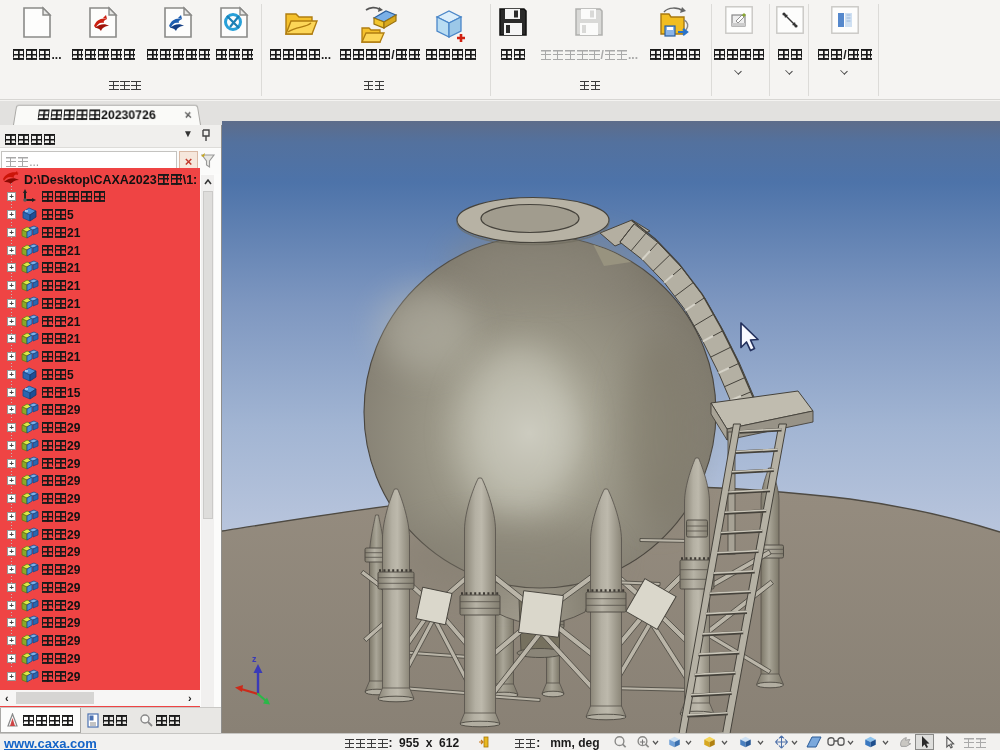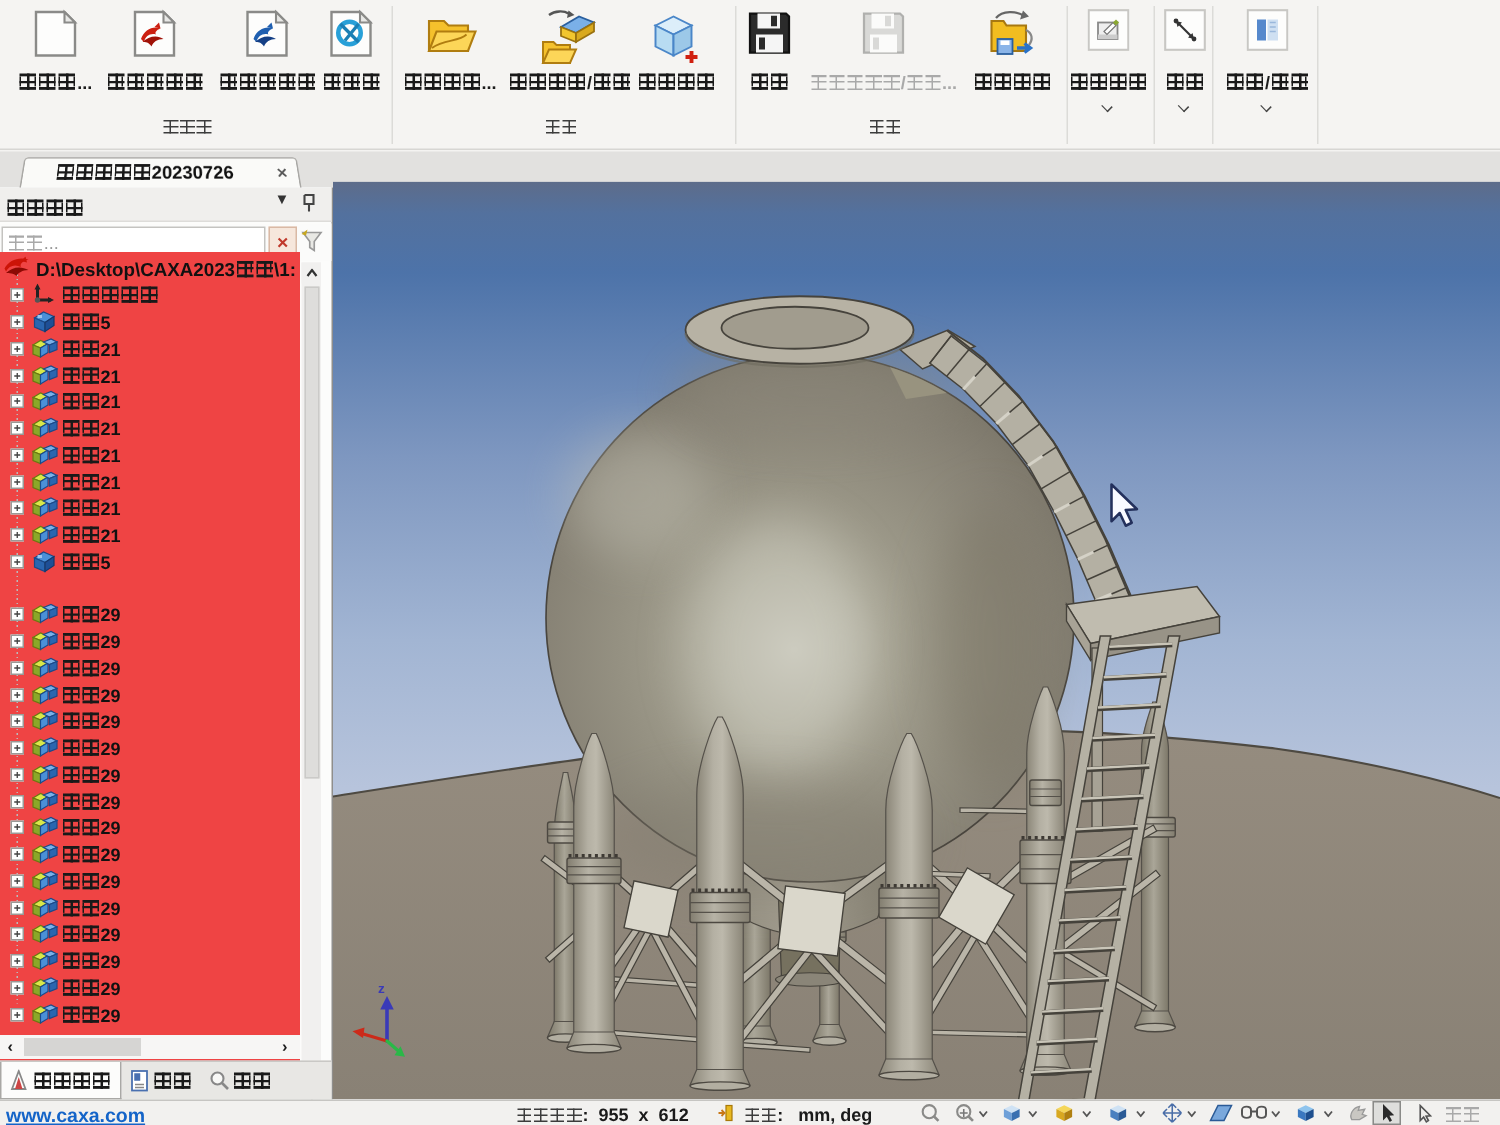--- a/index.html
+++ b/index.html
@@ -603,20 +603,30 @@
         <div class="trow" style="top:197.8px;width:200px">
           <span class="texp"></span>
           <span class="tico"><svg width="17" height="15" viewBox="0 0 17 15">
               <path d="M2 5 L8 1 L15 4 L9 8 Z" fill="#4a90d8" stroke="#1a4a8a" stroke-width="0.8"></path>
               <path d="M2 5 L9 8 L9 14 L2 11 Z" fill="#2a66b0" stroke="#1a4a8a" stroke-width="0.8"></path>
               <path d="M9 8 L15 4 L15 10 L9 14 Z" fill="#1e4f96" stroke="#16386a" stroke-width="0.8"></path>
               <rect x="4" y="3" width="3" height="2" fill="#9cc4ec"></rect>
             </svg></span>
           <span class="tlab"><i class="z"></i><i class="z"></i><span style="font-size:12px">5</span></span>
         </div>
+        <div class="trow" style="top:215.5px;width:200px">
+          <span class="texp"></span>
+          <span class="tico"><svg width="17" height="15" viewBox="0 0 17 15">
+              <path d="M2 5 L8 1 L15 4 L9 8 Z" fill="#4a90d8" stroke="#1a4a8a" stroke-width="0.8"></path>
+              <path d="M2 5 L9 8 L9 14 L2 11 Z" fill="#2a66b0" stroke="#1a4a8a" stroke-width="0.8"></path>
+              <path d="M9 8 L15 4 L15 10 L9 14 Z" fill="#1e4f96" stroke="#16386a" stroke-width="0.8"></path>
+              <rect x="4" y="3" width="3" height="2" fill="#9cc4ec"></rect>
+            </svg></span>
+          <span class="tlab"><i class="z"></i><i class="z"></i><span style="font-size:12px">15</span></span>
+        </div>
         <div class="trow" style="top:233.2px;width:200px">
           <span class="texp"></span>
           <span class="tico"><svg width="18" height="15" viewBox="0 0 18 15">
               <path d="M1 5 L6 2 L11 4 L6 7 Z" fill="#d8e84a" stroke="#6a7a10" stroke-width="0.8"></path>
               <path d="M1 5 L6 7 L6 13 L1 11 Z" fill="#8aa828" stroke="#6a7a10" stroke-width="0.8"></path>
               <path d="M6 7 L11 4 L11 10 L6 13 Z" fill="#4a90d8" stroke="#1a4a8a" stroke-width="0.8"></path>
               <path d="M8 3 L13 1 L17 3 L12 5 Z" fill="#7ab0e8" stroke="#1a4a8a" stroke-width="0.8"></path>
               <path d="M12 5 L17 3 L17 8 L12 10 Z" fill="#2a66b0" stroke="#1a4a8a" stroke-width="0.8"></path>
             </svg></span>
           <span class="tlab"><i class="z"></i><i class="z"></i><span style="font-size:12px">29</span></span>
@@ -826,21 +836,21 @@
           <span style="position:absolute;left:17px;top:6px"><i class="z"></i><i class="z"></i></span>
         </div>
 </div></div>
     <div id="statusbar">
       <span id="caxa">www.caxa.com</span>
       <span class="sbtxt" style="left:344px"><i class="zs"></i><i class="zs"></i><i class="zs"></i><i class="zs"></i>:&nbsp;&nbsp;955&nbsp;&nbsp;x&nbsp;&nbsp;612</span>
       <svg class="sicon" style="left:478px" width="13" height="14" viewBox="0 0 13 14">
         <rect x="6" y="2" width="4" height="10" fill="#e8b820" stroke="#a87808" stroke-width="0.8"></rect>
         <path d="M1 7 L5 7 M3 5 L5 7 L3 9" stroke="#c87818" stroke-width="1.2" fill="none"></path>
       </svg>
-      <span class="sbtxt" style="left:496px"><i class="zs"></i><i class="zs"></i>:&nbsp;&nbsp;&nbsp;mm,&nbsp;deg</span>
+      <span class="sbtxt" style="left:514px"><i class="zs"></i><i class="zs"></i>:&nbsp;&nbsp;&nbsp;mm,&nbsp;deg</span>
       <div class="abs" style="left:605px;top:0;width:395px;height:16px">
         <svg class="abs" style="left:7px;top:1px" width="15" height="14" viewBox="0 0 16 16">
           <circle cx="8" cy="7" r="5" fill="none" stroke="#8a8a88" stroke-width="1.6"></circle>
           <path d="M11.5 10.5 L15 14" stroke="#8a8a88" stroke-width="2"></path>
         </svg>
         <svg class="abs" style="left:30px;top:1px" width="15" height="14" viewBox="0 0 16 16">
           <circle cx="8" cy="7" r="5" fill="none" stroke="#8a8a88" stroke-width="1.6"></circle>
           <path d="M5 8 L11 8 M8 5 L8 11" stroke="#777" stroke-width="1.2"></path>
           <path d="M11.5 10.5 L15 14" stroke="#8a8a88" stroke-width="2"></path>
         </svg>

